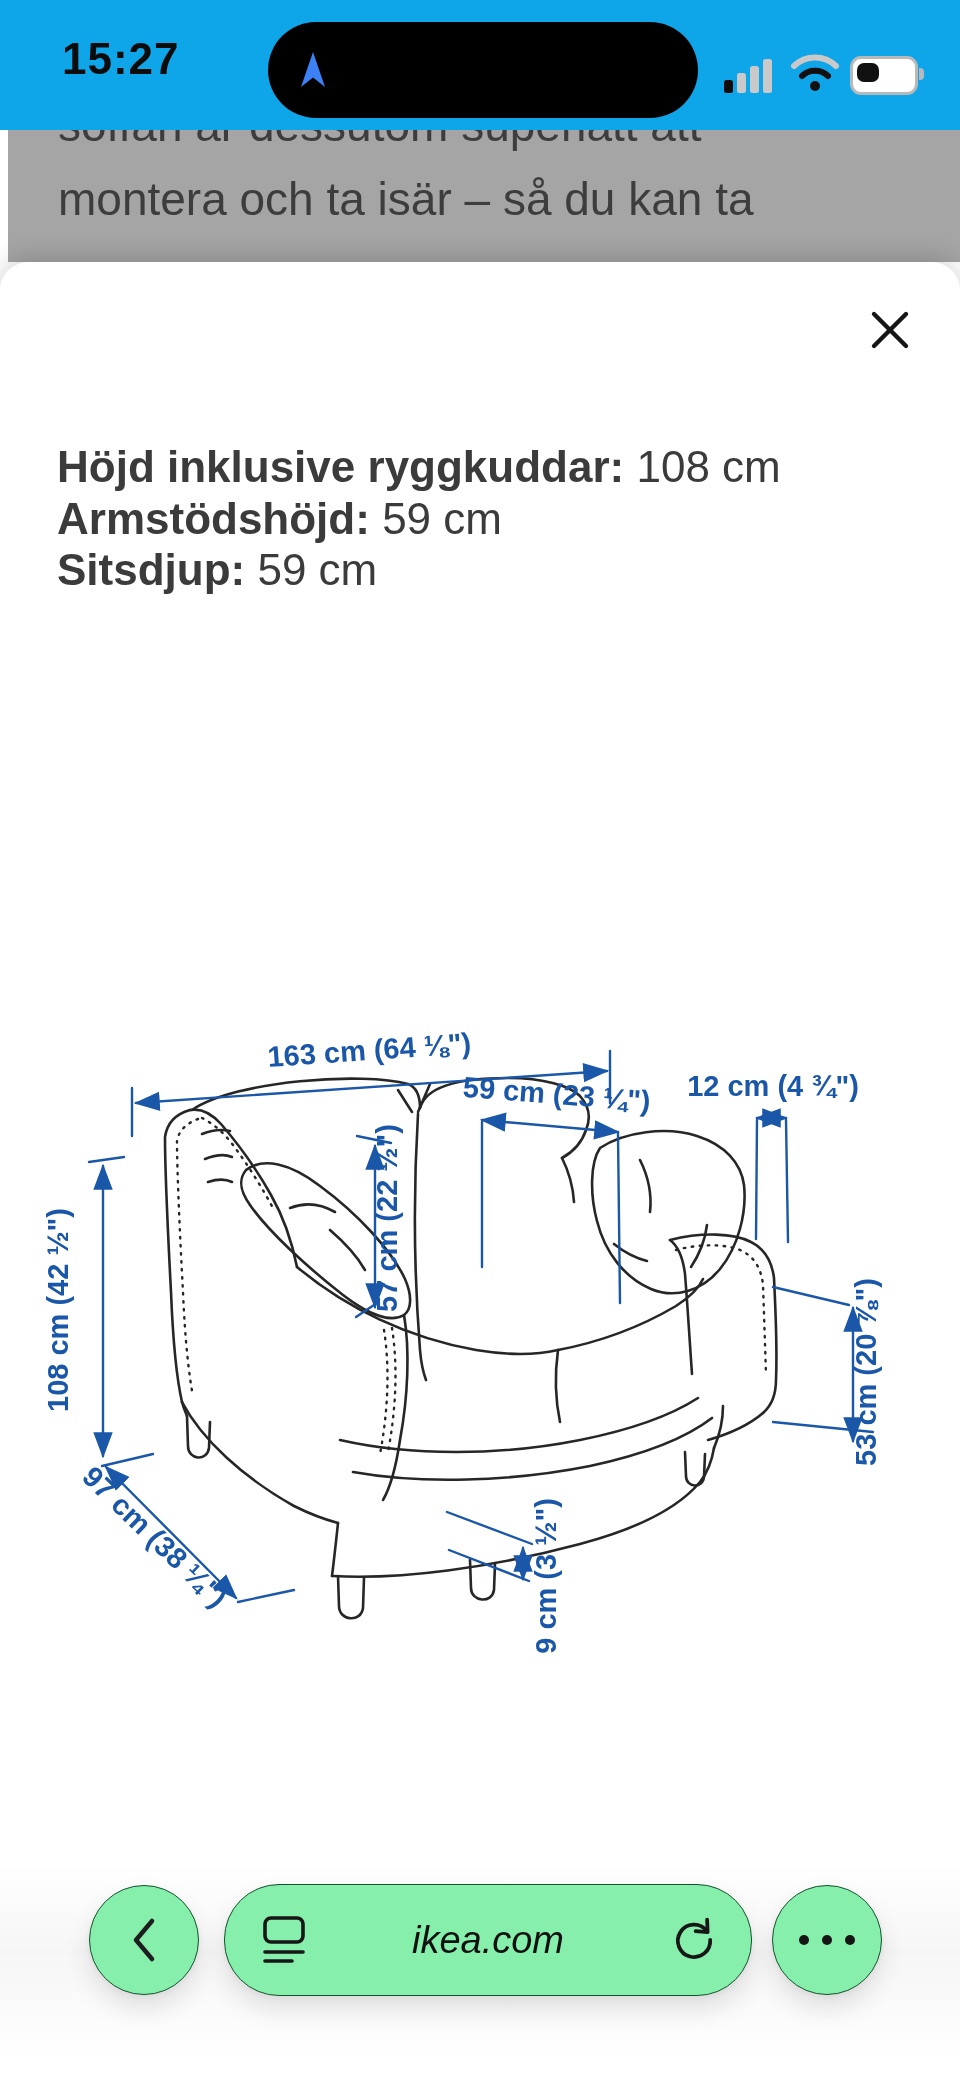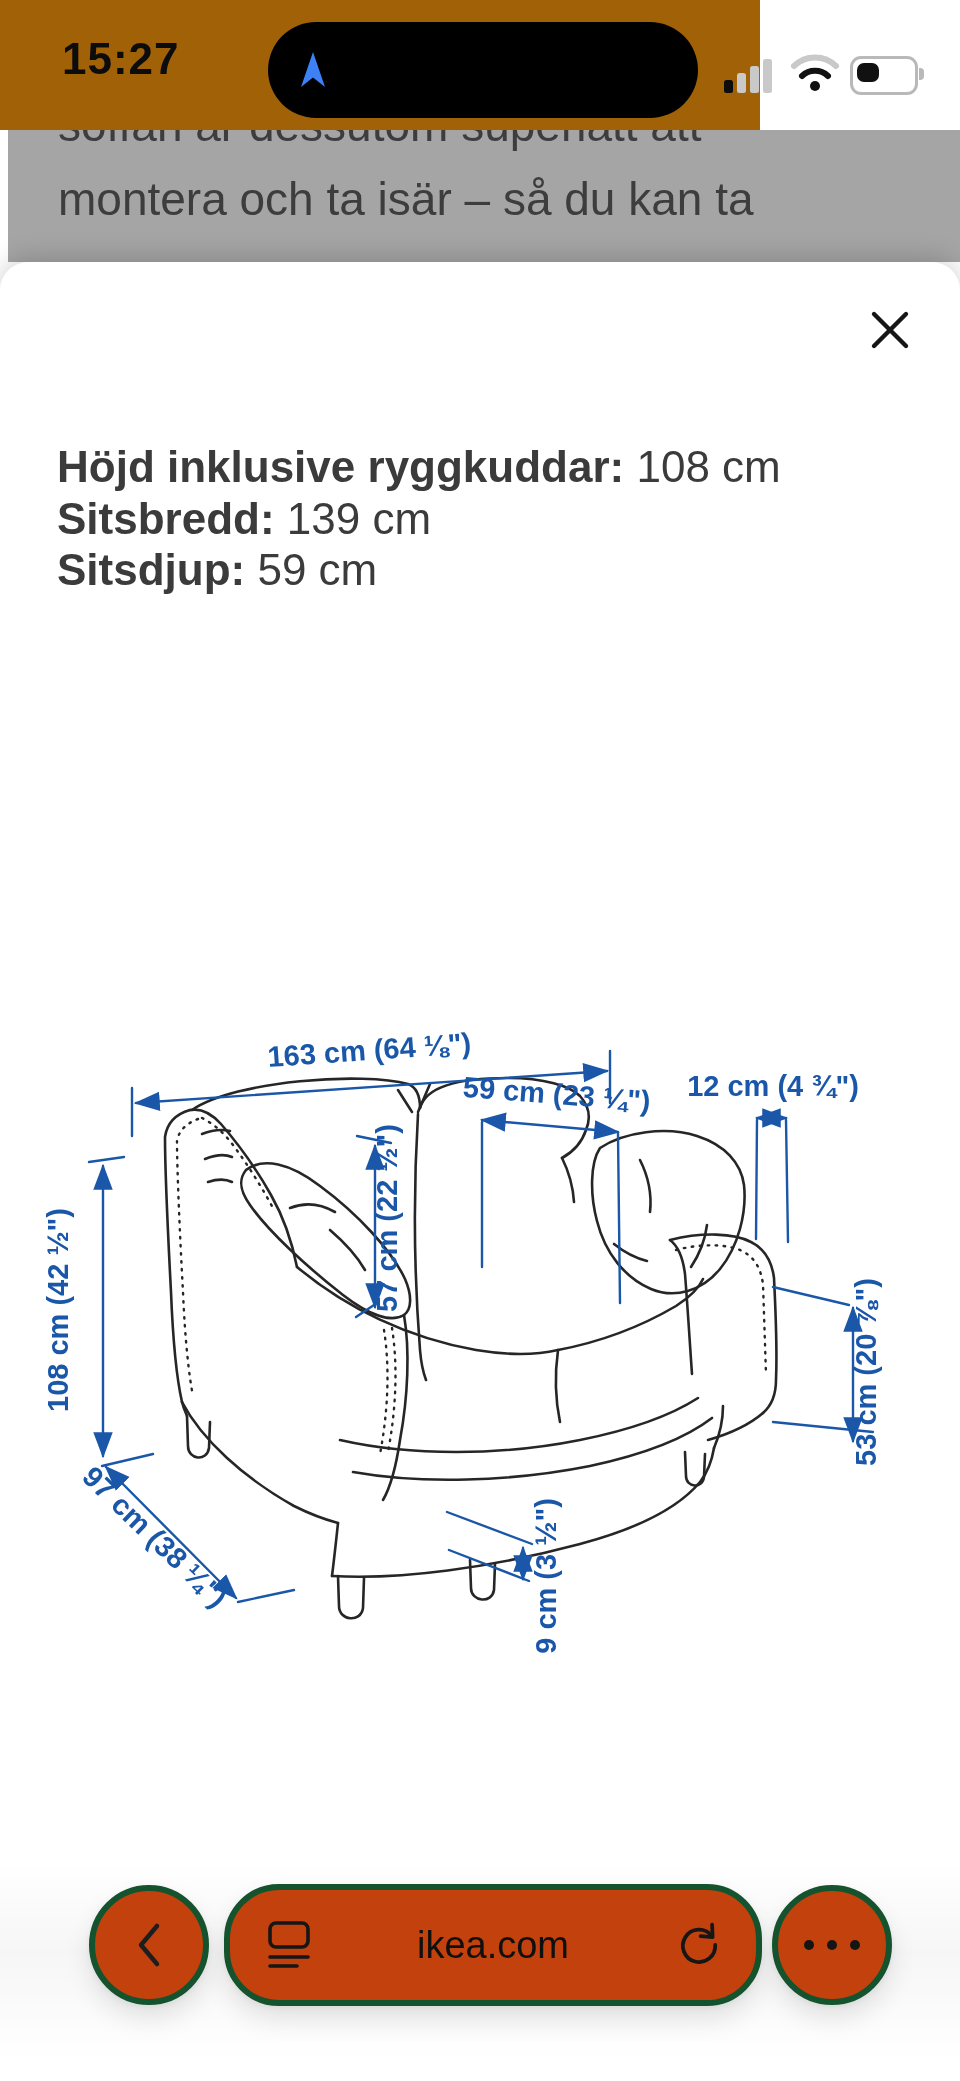--- a/index.html
+++ b/index.html
@@ -2,21 +2,21 @@
 <html style="--dim-blue: #1a57a8; --nav-arrow-blue: #3c82f6; --scrim-gray: #a5a5a5;"><head>
 <meta charset="utf-8">
 <style>
   html,body{margin:0;padding:0;}
   body{
     width:960px;height:2081px;position:relative;overflow:hidden;
     background:#ffffff;font-family:"Liberation Sans", sans-serif;
     -webkit-font-smoothing:antialiased;
   }
   
-  .statusbar{position:absolute;left:0;top:0;width:760px;height:130px;background:#a16207;}
+  .statusbar{position:absolute;left:0;top:0;width:960px;height:130px;background:#0ea5e9;}
   .time{position:absolute;left:62px;top:34px;font-size:44px;font-weight:600;color:#0c0c0c;letter-spacing:1px;}
   .island{position:absolute;left:268px;top:22px;width:430px;height:96px;background:#000;border-radius:48px;}
   .island svg{position:absolute;left:30px;top:29px;}
   .sig{position:absolute;left:724px;top:53px;}
   .wifi{position:absolute;left:790px;top:53px;}
   .batt{position:absolute;left:850px;top:56px;width:62px;height:33px;border:3px solid #b9b9b9;border-radius:11px;background:#fff;}
   .batt .lvl{position:absolute;left:4px;top:4px;width:22px;height:19px;background:#111;border-radius:7px;}
   .batt .nub{position:absolute;right:-9px;top:9px;width:5px;height:12px;background:#b9b9b9;border-radius:0 4px 4px 0;}
   
   .scrim{position:absolute;left:8px;top:130px;width:960px;height:132px;background:var(--scrim-gray,#a5a5a5);overflow:hidden;}
@@ -29,21 +29,21 @@
   .meas .row b{font-weight:700;}
   
   .diagram{position:absolute;left:40px;top:1020px;}
   .sofa path{fill:none;stroke:#262626;stroke-width:2.6;stroke-linecap:round;stroke-linejoin:round;}
   .sofa path.dotted{stroke-dasharray:1.5 6.5;stroke-width:2.4;}
   .dims line,.dims path.dl{stroke:var(--dim-blue,#1a57a8);stroke-width:2.4;fill:none;stroke-linecap:round;}
   .dims text{fill:var(--dim-blue,#1a57a8);font-size:29px;font-weight:700;font-family:"Liberation Sans",sans-serif;}
   #ah path{fill:var(--dim-blue,#1a57a8);}
   
   .haze{position:absolute;left:0;top:1862px;width:960px;height:200px;background:linear-gradient(180deg,rgba(0,0,0,0) 0%,rgba(0,0,0,0.035) 45%,rgba(0,0,0,0) 100%);}
-  .tbtn{position:absolute;background:#c2410c;border:6px solid #14532d;box-shadow:0 14px 26px rgba(0,0,0,0.10),0 2px 6px rgba(0,0,0,0.05);}
+  .tbtn{position:absolute;background:#86efac;border:1px solid #14532d;box-shadow:0 14px 26px rgba(0,0,0,0.10),0 2px 6px rgba(0,0,0,0.05);font-style:italic;}
   .circ{width:108px;height:108px;border-radius:50%;top:1885px;}
   .back{left:89px;}
   .more{left:772px;}
   .pill{left:224px;top:1884px;width:526px;height:110px;border-radius:55px;}
   .back svg{position:absolute;left:36px;top:27px;}
   .readericon{position:absolute;left:36px;top:29px;}
   .url{position:absolute;left:0;top:0;width:100%;height:110px;display:flex;align-items:center;justify-content:center;font-size:38px;color:#101010;}
   .reload{position:absolute;left:444px;top:31px;}
   .dots{position:absolute;left:0;top:0;width:108px;height:108px;display:flex;align-items:center;justify-content:center;gap:13px;}
   .dots i{width:10px;height:10px;border-radius:50%;background:#151515;}
@@ -82,21 +82,21 @@
 
 <div class="sheet"></div>
 
 <svg class="close" width="44" height="44" viewBox="0 0 44 44" style="position:absolute;left:868px;top:308px;">
   <line x1="6" y1="6" x2="38" y2="38" stroke="#161616" stroke-width="4.4" stroke-linecap="round"></line>
   <line x1="38" y1="6" x2="6" y2="38" stroke="#161616" stroke-width="4.4" stroke-linecap="round"></line>
 </svg>
 
 <div class="meas">
   <div class="row"><b>Höjd inklusive ryggkuddar:</b> <span>108 cm</span></div>
-  <div class="row"><b>Sitsbredd:</b> <span>139 cm</span></div>
+  <div class="row"><b>Armstödshöjd:</b> <span>59 cm</span></div>
   <div class="row"><b>Sitsdjup:</b> <span>59 cm</span></div>
 </div>
 
 <svg class="diagram" width="900" height="680" viewBox="0 0 900 680">
   <defs>
     <marker id="ah" viewBox="0 0 12 10" refX="11" refY="5" markerWidth="11" markerHeight="9" orient="auto-start-reverse">
       <path d="M0,0.5 L12,5 L0,9.5 z"></path>
     </marker>
   </defs>
 

